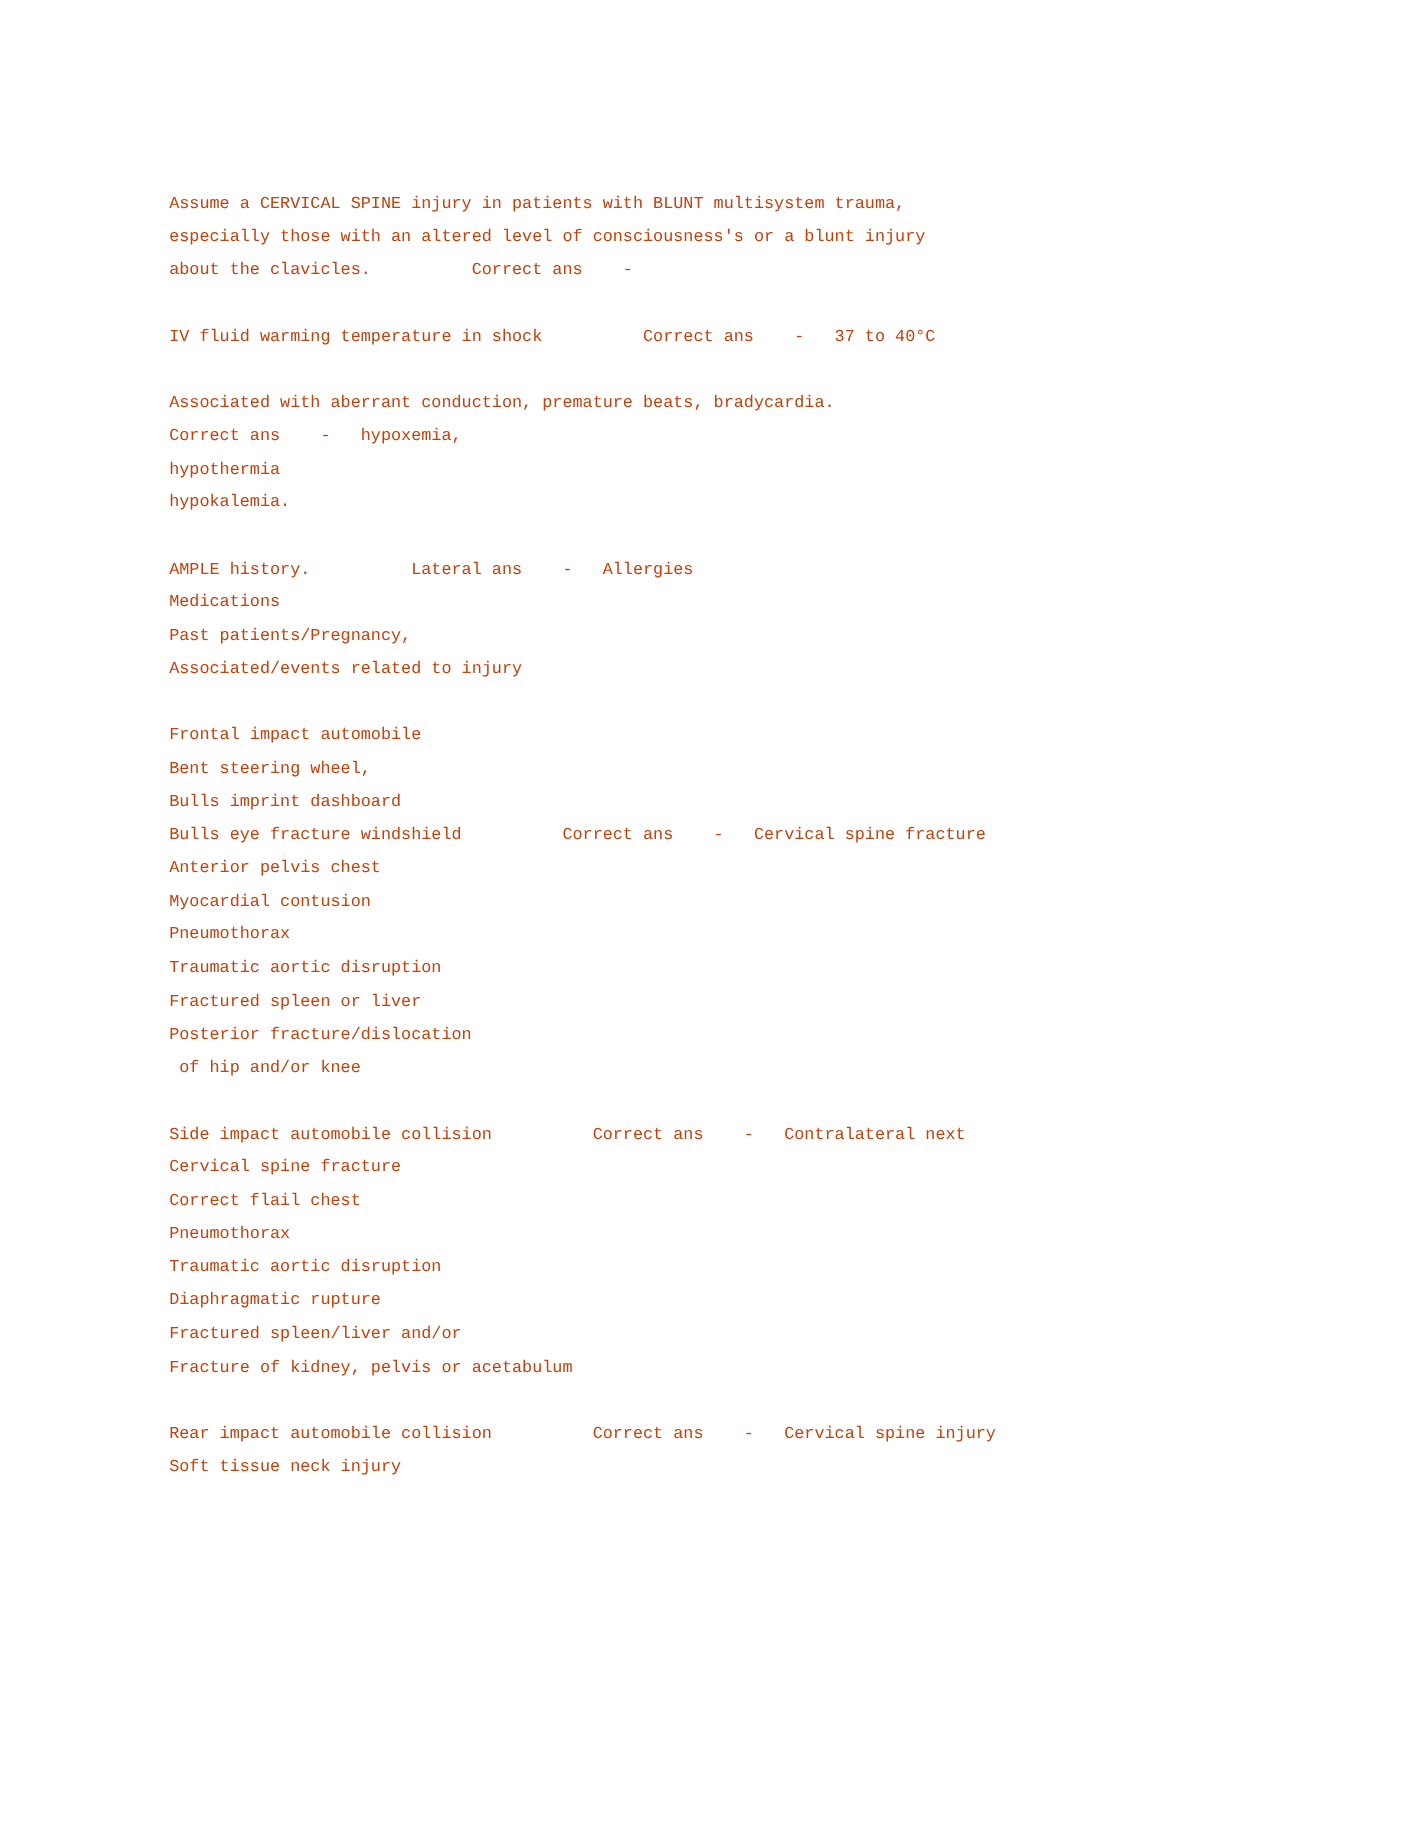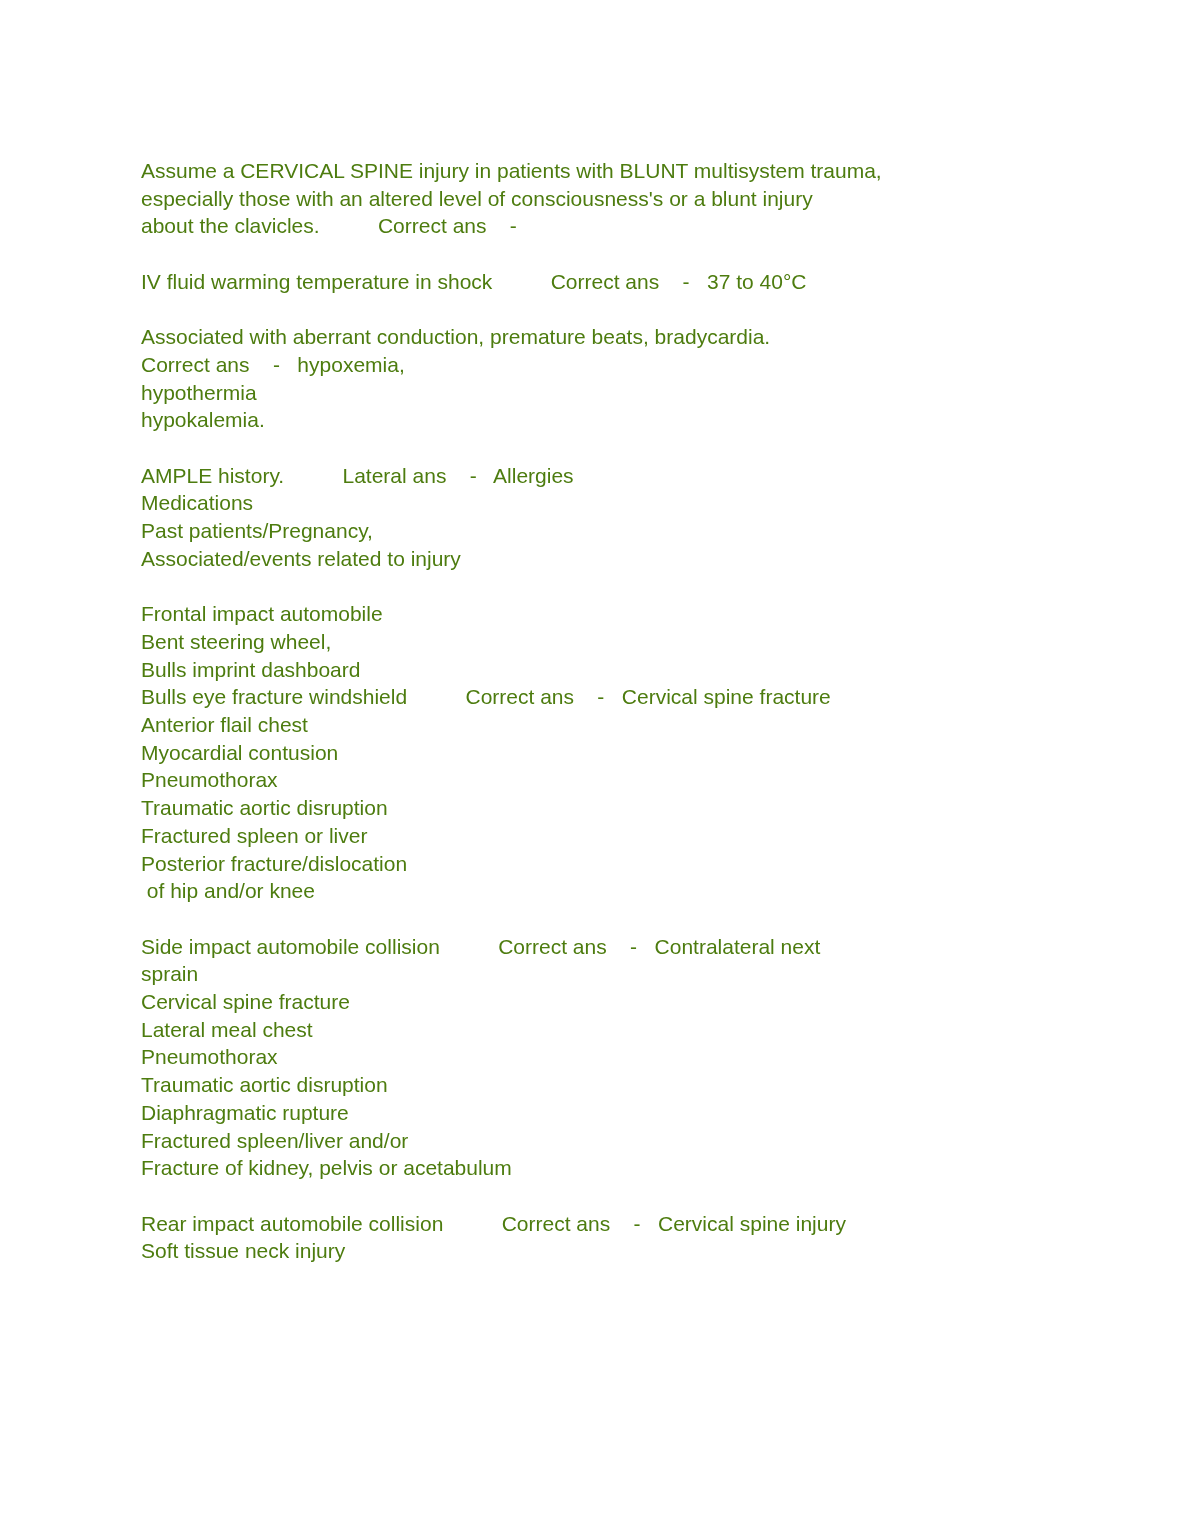--- a/index.html
+++ b/index.html
@@ -11,24 +11,24 @@
     width: 1190px;
     height: 1540px;
     overflow: hidden;
     position: relative;
   }
   .page {
     position: absolute;
     top: 157px;
     left: 141px;
     width: 1000px;
-    font-family: Liberation Sans, sans-serif;
-    font-size: 21px;
+    font-family: Liberation Mono, monospace;
+    font-size: 14px;
     line-height: 27.7px;
-    color: #4d7c0f;
+    color: #c2410c;
     letter-spacing: 0;
   }
   .block {
     margin: 0 0 27.7px 0;
   }
   .line {
     white-space: pre;
     min-height: 27.7px;
   }
 </style>
@@ -54,33 +54,32 @@
       <div class="line">AMPLE history.          Lateral ans    -   Allergies</div>
       <div class="line">Medications</div>
       <div class="line">Past patients/Pregnancy,</div>
       <div class="line">Associated/events related to injury</div>
     </div>
     <div class="block">
       <div class="line">Frontal impact automobile</div>
       <div class="line">Bent steering wheel,</div>
       <div class="line">Bulls imprint dashboard</div>
       <div class="line">Bulls eye fracture windshield          Correct ans    -   Cervical spine fracture</div>
-      <div class="line">Anterior flail chest</div>
+      <div class="line">Anterior pelvis chest</div>
       <div class="line">Myocardial contusion</div>
       <div class="line">Pneumothorax</div>
       <div class="line">Traumatic aortic disruption</div>
       <div class="line">Fractured spleen or liver</div>
       <div class="line">Posterior fracture/dislocation</div>
       <div class="line"> of hip and/or knee</div>
     </div>
     <div class="block">
       <div class="line">Side impact automobile collision          Correct ans    -   Contralateral next</div>
-      <div class="line">sprain</div>
       <div class="line">Cervical spine fracture</div>
-      <div class="line">Lateral meal chest</div>
+      <div class="line">Correct flail chest</div>
       <div class="line">Pneumothorax</div>
       <div class="line">Traumatic aortic disruption</div>
       <div class="line">Diaphragmatic rupture</div>
       <div class="line">Fractured spleen/liver and/or</div>
       <div class="line">Fracture of kidney, pelvis or acetabulum</div>
     </div>
     <div class="block">
       <div class="line">Rear impact automobile collision          Correct ans    -   Cervical spine injury</div>
       <div class="line">Soft tissue neck injury</div>
     </div>

